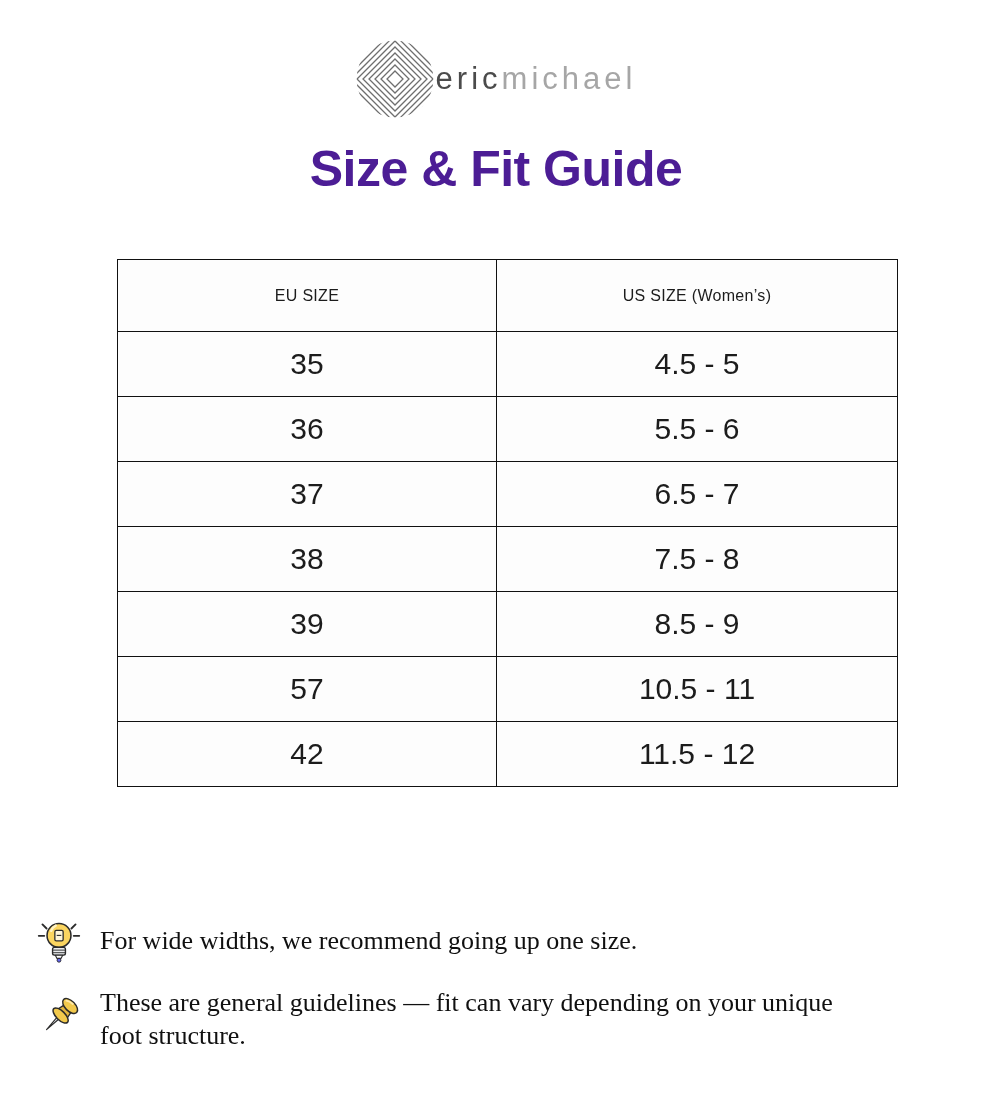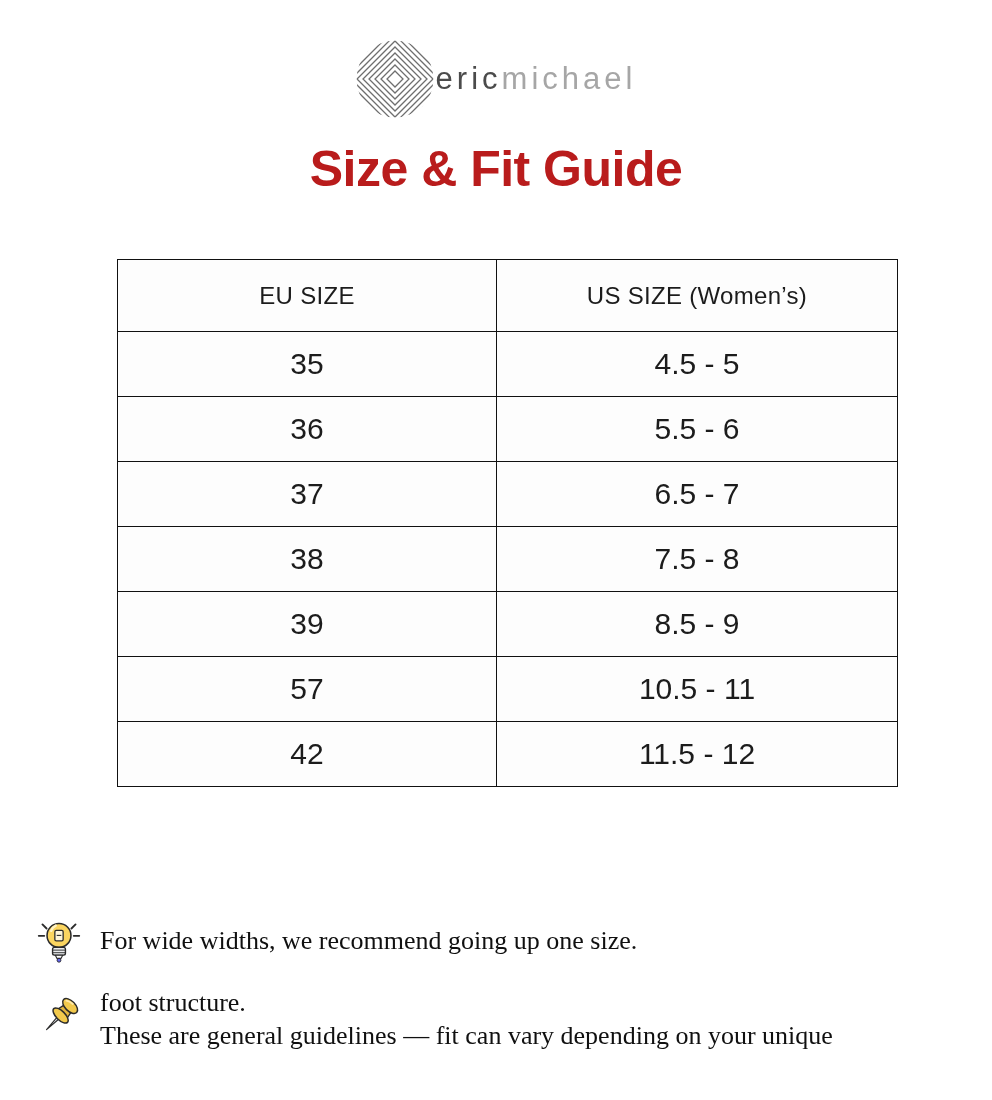--- a/index.html
+++ b/index.html
@@ -13,29 +13,29 @@
   .logo { position:absolute; top:40px; left:0; width:100%;
           display:flex; justify-content:center; align-items:center; gap:2px; }
   .logo-mark { width:78px; height:78px; flex:0 0 auto; }
   .brand-text { font-size:31px; letter-spacing:4px; white-space:nowrap; }
   .brand-primary { color:#4b4b4b; }
   .brand-secondary { color:#a6a6a6; }
 
   
   .page-title { position:absolute; top:140px; left:0; width:100%;
                 text-align:center; font-size:50px; font-weight:700;
-                letter-spacing:-0.5px; color:#b91c1c; }
+                letter-spacing:-0.5px; color:#4c1d95; }
 
   
   .size-table { position:absolute; top:259px; left:117px; width:780px;
                 border-collapse:collapse; table-layout:fixed; background:#fdfdfd; }
   .size-table th, .size-table td {
     border:1px solid #111; text-align:center; vertical-align:middle; color:#1c1c1c;
   }
-  .size-table th { height:72px; font-size:24px; font-weight:500; letter-spacing:0.3px; }
+  .size-table th { height:72px; font-size:16px; font-weight:500; letter-spacing:0.3px; }
   .size-table td { height:65px; font-size:30px; font-weight:400; }
 
   
   .note { position:absolute; left:33px; display:flex; align-items:center; }
   .note-1 { top:912px; }
   .note-2 { top:986px; }
   .note-icon { width:52px; height:56px; flex:0 0 auto; display:flex;
                align-items:center; justify-content:center; }
   .note-text { margin-left:15px; font-size:26px; line-height:33px;
                color:#101010; white-space:nowrap;font-family:Liberation Serif, serif; }
@@ -140,16 +140,16 @@
       <g transform="rotate(45 27 26)">
         <path d="M25.6 27.5 L28.4 27.5 L27 45 Z" fill="#dfe3e8" stroke="#2b2b2b" stroke-width="1.2" stroke-linejoin="round"></path>
         <path d="M21.5 13.5 L32.5 13.5 L34.2 21.5 L19.8 21.5 Z" fill="#E3B63E" stroke="#2b2b2b" stroke-width="1.4" stroke-linejoin="round"></path>
         <ellipse cx="27" cy="23.5" rx="10.5" ry="4.8" fill="#F2C94C" stroke="#2b2b2b" stroke-width="1.6"></ellipse>
         <ellipse cx="27" cy="9" rx="10" ry="5.5" fill="#F2C94C" stroke="#2b2b2b" stroke-width="1.6"></ellipse>
         <path d="M20 7.8 Q23 5.6 27.5 5.4" fill="none" stroke="#FFE9A8" stroke-width="2" stroke-linecap="round"></path>
       </g>
     </svg>
   </span>
   <div>
+    <p class="note-text">These are general guidelines — fit can vary depending on your unique</p>
     <p class="note-text">foot structure.</p>
-    <p class="note-text">These are general guidelines — fit can vary depending on your unique</p>
   </div>
 </div>
 
 </body></html>

